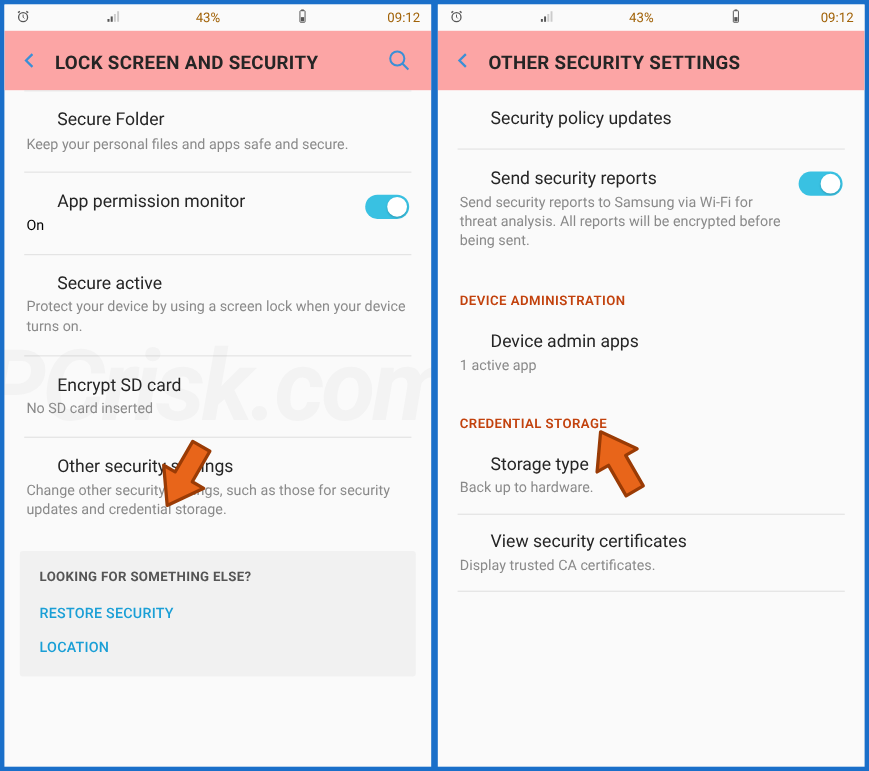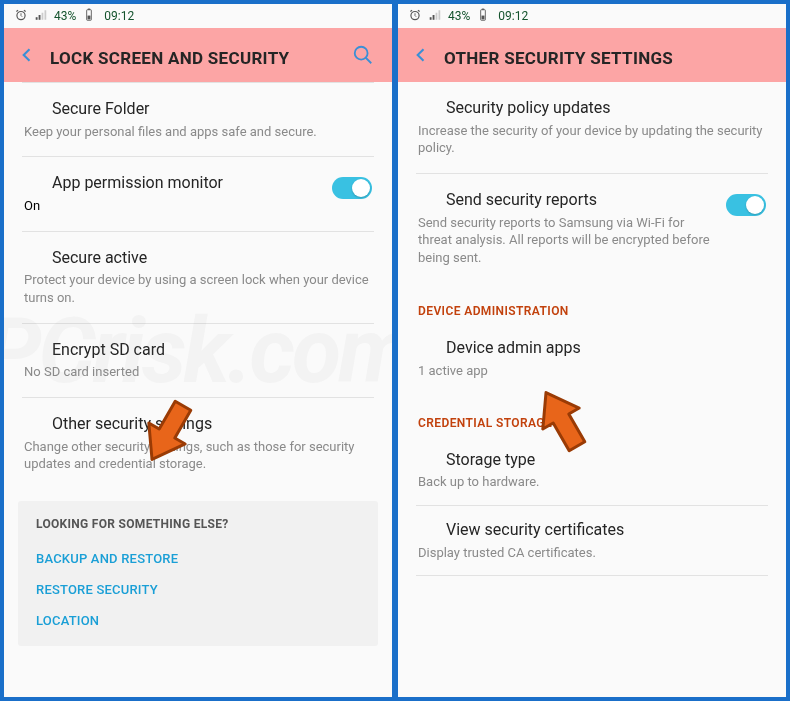--- a/index.html
+++ b/index.html
@@ -18,26 +18,26 @@
       background: #fafafa;
       display: flex;
       flex-direction: column;
       overflow: hidden;
       position: relative;
     }
     .status-bar {
       height: 24px;
       background: #fafafa;
       display: flex;
-      justify-content: flex-start;
+      justify-content: space-between;
       align-items: center;
       padding: 0 10px;
       gap: 6px;
       font-size: 12px;
-      color: #14532d;
+      color: #a16207;
     }
     .status-bar svg { width: 14px; height: 14px; }
     .battery-pct { font-size: 12px; }
     .time { font-size: 12px; margin-left: 2px; }
     .header {
       display: flex;
       align-items: flex-end;
       padding: 14px 16px 14px 10px;
       background: #fca5a5;
     }
@@ -239,21 +239,20 @@
     <div class="divider"></div>
     <div class="item">
       <div class="item-body">
         <div class="item-title">Other security settings</div>
         <div class="item-sub">Change other security settings, such as those for security updates and credential storage.</div>
       </div>
     </div>
 
     <div class="footer-card">
       <div class="footer-head">LOOKING FOR SOMETHING ELSE?</div>
-      <a class="footer-link">BACKUP AND RESTORE</a>
       <a class="footer-link">RESTORE SECURITY</a>
       <a class="footer-link">LOCATION</a>
     </div>
   </div>
 
   <div class="arrow-overlay" style="left:130px; top:388px;">
     <svg width="70" height="76" viewBox="0 0 70 76">
       <g transform="rotate(210 35 38)">
         <path d="M35 4 L56 34 L44 34 L44 66 L26 66 L26 34 L14 34 Z" fill="#e8651a" stroke="#9a3b05" stroke-width="3" stroke-linejoin="round"></path>
       </g>
@@ -294,21 +293,20 @@
           <path d="M15 5l-7 7 7 7"></path>
         </svg>
     </div>
     <div class="header-title">OTHER SECURITY SETTINGS</div>
   </div>
 
   <div class="content">
     <div class="item">
       <div class="item-body">
         <div class="item-title">Security policy updates</div>
-        <div class="item-sub">Increase the security of your device by updating the security policy.</div>
       </div>
     </div>
     <div class="divider"></div>
     <div class="item">
       <div class="item-body">
         <div class="item-title">Send security reports</div>
         <div class="item-sub">Send security reports to Samsung via Wi-Fi for threat analysis. All reports will be encrypted before being sent.</div>
       </div>
       <div class="toggle"></div>
     </div>

